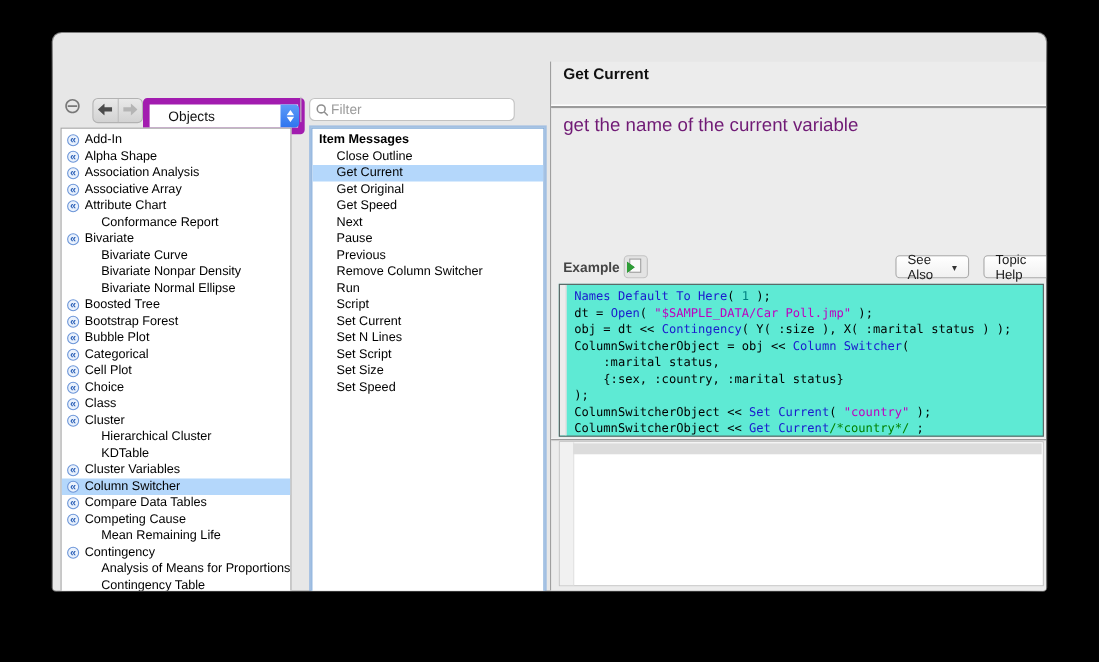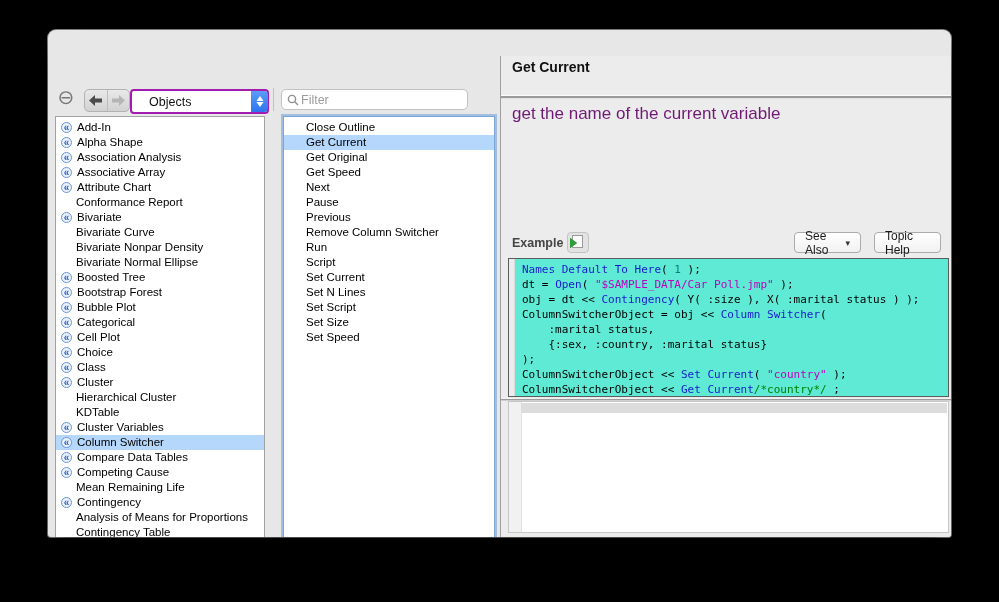--- a/index.html
+++ b/index.html
@@ -16,21 +16,21 @@
   .win-title{position:absolute;left:0;right:0;top:5px;text-align:center;font-size:13px;color:#3f3f3f;}
   
   .left-region{position:absolute;left:0;top:26px;width:452px;bottom:0;}
   .toolbar{position:absolute;left:0;top:0;right:0;height:60px;}
   .collapse-btn{position:absolute;left:7px;top:30px;width:22px;height:22px;border:none;background:transparent;
     color:#787878;font-size:20px;line-height:22px;padding:0;text-align:center;cursor:default;}
   .seg{position:absolute;left:36px;top:33px;width:44px;height:21px;background:linear-gradient(#e9e9e9,#d2d2d2);
     border:1px solid #b2b2b2;border-radius:5px;display:flex;}
   .seg-btn{flex:1;display:flex;align-items:center;justify-content:center;}
   .seg-btn:first-child{border-right:1px solid #bdbdbd;}
-  .popup{position:absolute;left:82px;top:33px;width:135px;height:21px;background:#fff;border:2px solid #a21caf;
+  .popup{position:absolute;left:82px;top:33px;width:135px;height:21px;background:#fff;border:6px solid #a21caf;
     border-radius:4px;font-size:12.5px;color:#111;display:flex;align-items:center;}
   .popup-label{padding-left:17px;flex:1;}
   .popup-arrows{width:17px;height:21px;margin:-1px -1px -1px 0;border-radius:0 4px 4px 0;
     background:linear-gradient(#5d9cf8,#2e74ef);display:flex;flex-direction:column;align-items:center;justify-content:center;gap:1px;}
   .popup-arrows svg{display:block;}
   .tb-sep{position:absolute;left:225px;top:32px;width:1px;height:23px;background:#c2c2c2;}
   .searchfield{position:absolute;left:233px;top:33px;width:187px;height:21px;background:#fff;border:1px solid #c2c2c2;
     border-radius:5px;display:flex;align-items:center;box-sizing:border-box;}
   .searchfield input{border:none;outline:none;flex:1;font-size:12.5px;font-family:"Liberation Sans",sans-serif;
     color:#333;background:transparent;padding:0 4px 0 2px;min-width:0;}
@@ -39,21 +39,21 @@
   
   .panel{position:absolute;top:60px;height:441px;background:#fff;overflow:hidden;box-sizing:border-box;}
   .tree-panel{left:7px;width:210px;border:1px solid #a2a2a2;}
   .msg-panel{left:235px;width:212px;border:1px solid #7aa5d6;box-shadow:0 0 0 2px rgba(106,158,223,.55);}
   .row{height:15px;line-height:15px;font-size:11.5px;color:#000;white-space:nowrap;position:relative;}
   .row.sel{background:#b4d7fb;}
   .tree-rows{padding-top:3px;}
   .tree-icon{position:absolute;left:5px;top:1.5px;width:11px;height:11px;border:1px solid #6b95d8;border-radius:50%;
     background:#eaf2fd;color:#2e62b8;font-size:10px;line-height:10px;text-align:center;box-sizing:border-box;font-weight:700;}
   .tree-label-0{padding-left:21px;}
-  .tree-label-1{padding-left:20px;}
+  .tree-label-1{padding-left:36px;}
   .msg-rows{padding-top:3px;}
   .msg-header{font-weight:700;padding-left:6px;}
   .msg-item{padding-left:22px;}
   
   .detail{position:absolute;left:452px;top:26px;right:0;bottom:0;background:#ececec;border-left:1px solid #9f9f9f;box-sizing:border-box;}
   .detail-head{position:absolute;left:0;top:0;right:0;height:39px;overflow:hidden;}
   .detail-title{position:absolute;left:11px;top:3px;font-size:14px;font-weight:700;color:#111;}
   .detail-sig{position:absolute;left:11px;top:25px;font-family:"DejaVu Sans Mono",monospace;font-size:12px;color:#222;margin-top:24px;}
   .hsplit1{position:absolute;left:0;right:0;top:39px;height:4px;
     background:linear-gradient(#fdfdfd 0 25%,#9b9b9b 25% 75%,#e2e2e2 75% 100%);}
@@ -61,21 +61,21 @@
   .desc-text{position:absolute;left:11px;top:5px;font-size:17px;color:#701a75;}
   .example-row{position:absolute;left:0;right:0;top:172px;height:30px;}
   .example-label{position:absolute;left:11px;top:8px;font-size:12.5px;font-weight:700;color:#454545;}
   .run-btn{position:absolute;left:66px;top:4px;width:20px;height:19px;background:#e3e3e3;border:1px solid #c3c3c3;
     border-radius:4px;}
   .run-page{position:absolute;left:4px;top:2px;width:11px;height:13px;background:#fafafa;border:1px solid #9a9a9a;box-sizing:border-box;}
   .run-tri{position:absolute;left:2px;top:5px;width:0;height:0;border-left:7px solid #2f9e38;
     border-top:5px solid transparent;border-bottom:5px solid transparent;filter:drop-shadow(0 0 0 #1c6e22);}
   .btn{position:absolute;top:4px;height:21px;background:linear-gradient(#ffffff,#f1f1f1);border:1px solid #ababab;
     border-radius:4px;font-size:12px;color:#1a1a1a;display:flex;align-items:center;justify-content:center;
-    box-sizing:border-box;padding:0 10px;font-family:"Liberation Sans",sans-serif;}
+    box-sizing:border-box;padding:0 10px;font-family:"Liberation Sans",sans-serif;margin-left:20px;}
   .btn .caret{font-size:9px;margin-left:3px;color:#333;}
   .see-also-btn{left:293px;width:67px;}
   .topic-help-btn{left:373px;width:67px;}
   .codebox{position:absolute;left:7px;top:202px;width:441px;height:139px;background:#5eead4;border:1px solid #5c5c5c;
     box-sizing:border-box;overflow:hidden;}
   .code-gutter{position:absolute;left:0;top:0;bottom:0;width:5px;background:#ececec;border-right:1px solid #dcdcdc;}
   .code-pane{position:absolute;left:6px;top:3px;right:0;bottom:0;font-family:"DejaVu Sans Mono",monospace;
     font-size:11px;line-height:15px;white-space:pre;color:#000;padding-left:7px;}
   .code-pane .kw{color:#1a1acd;}
   .code-pane .str{color:#bf00bf;}
@@ -163,20 +163,21 @@
           <div class="row"><span class="tree-icon">«</span><span class="tree-label-0">Competing Cause</span></div>
           <div class="row"><span class="tree-label-1">Mean Remaining Life</span></div>
           <div class="row"><span class="tree-icon">«</span><span class="tree-label-0">Contingency</span></div>
           <div class="row"><span class="tree-label-1">Analysis of Means for Proportions</span></div>
           <div class="row"><span class="tree-label-1">Contingency Table</span></div>
         </div>
     </div>
 
     <div class="panel msg-panel">
       <div class="msg-rows" id="message-list">
+          <div class="row msg-header">Item Messages</div>
           <div class="row msg-item">Close Outline</div>
           <div class="row msg-item sel">Get Current</div>
           <div class="row msg-item">Get Original</div>
           <div class="row msg-item">Get Speed</div>
           <div class="row msg-item">Next</div>
           <div class="row msg-item">Pause</div>
           <div class="row msg-item">Previous</div>
           <div class="row msg-item">Remove Column Switcher</div>
           <div class="row msg-item">Run</div>
           <div class="row msg-item">Script</div>

